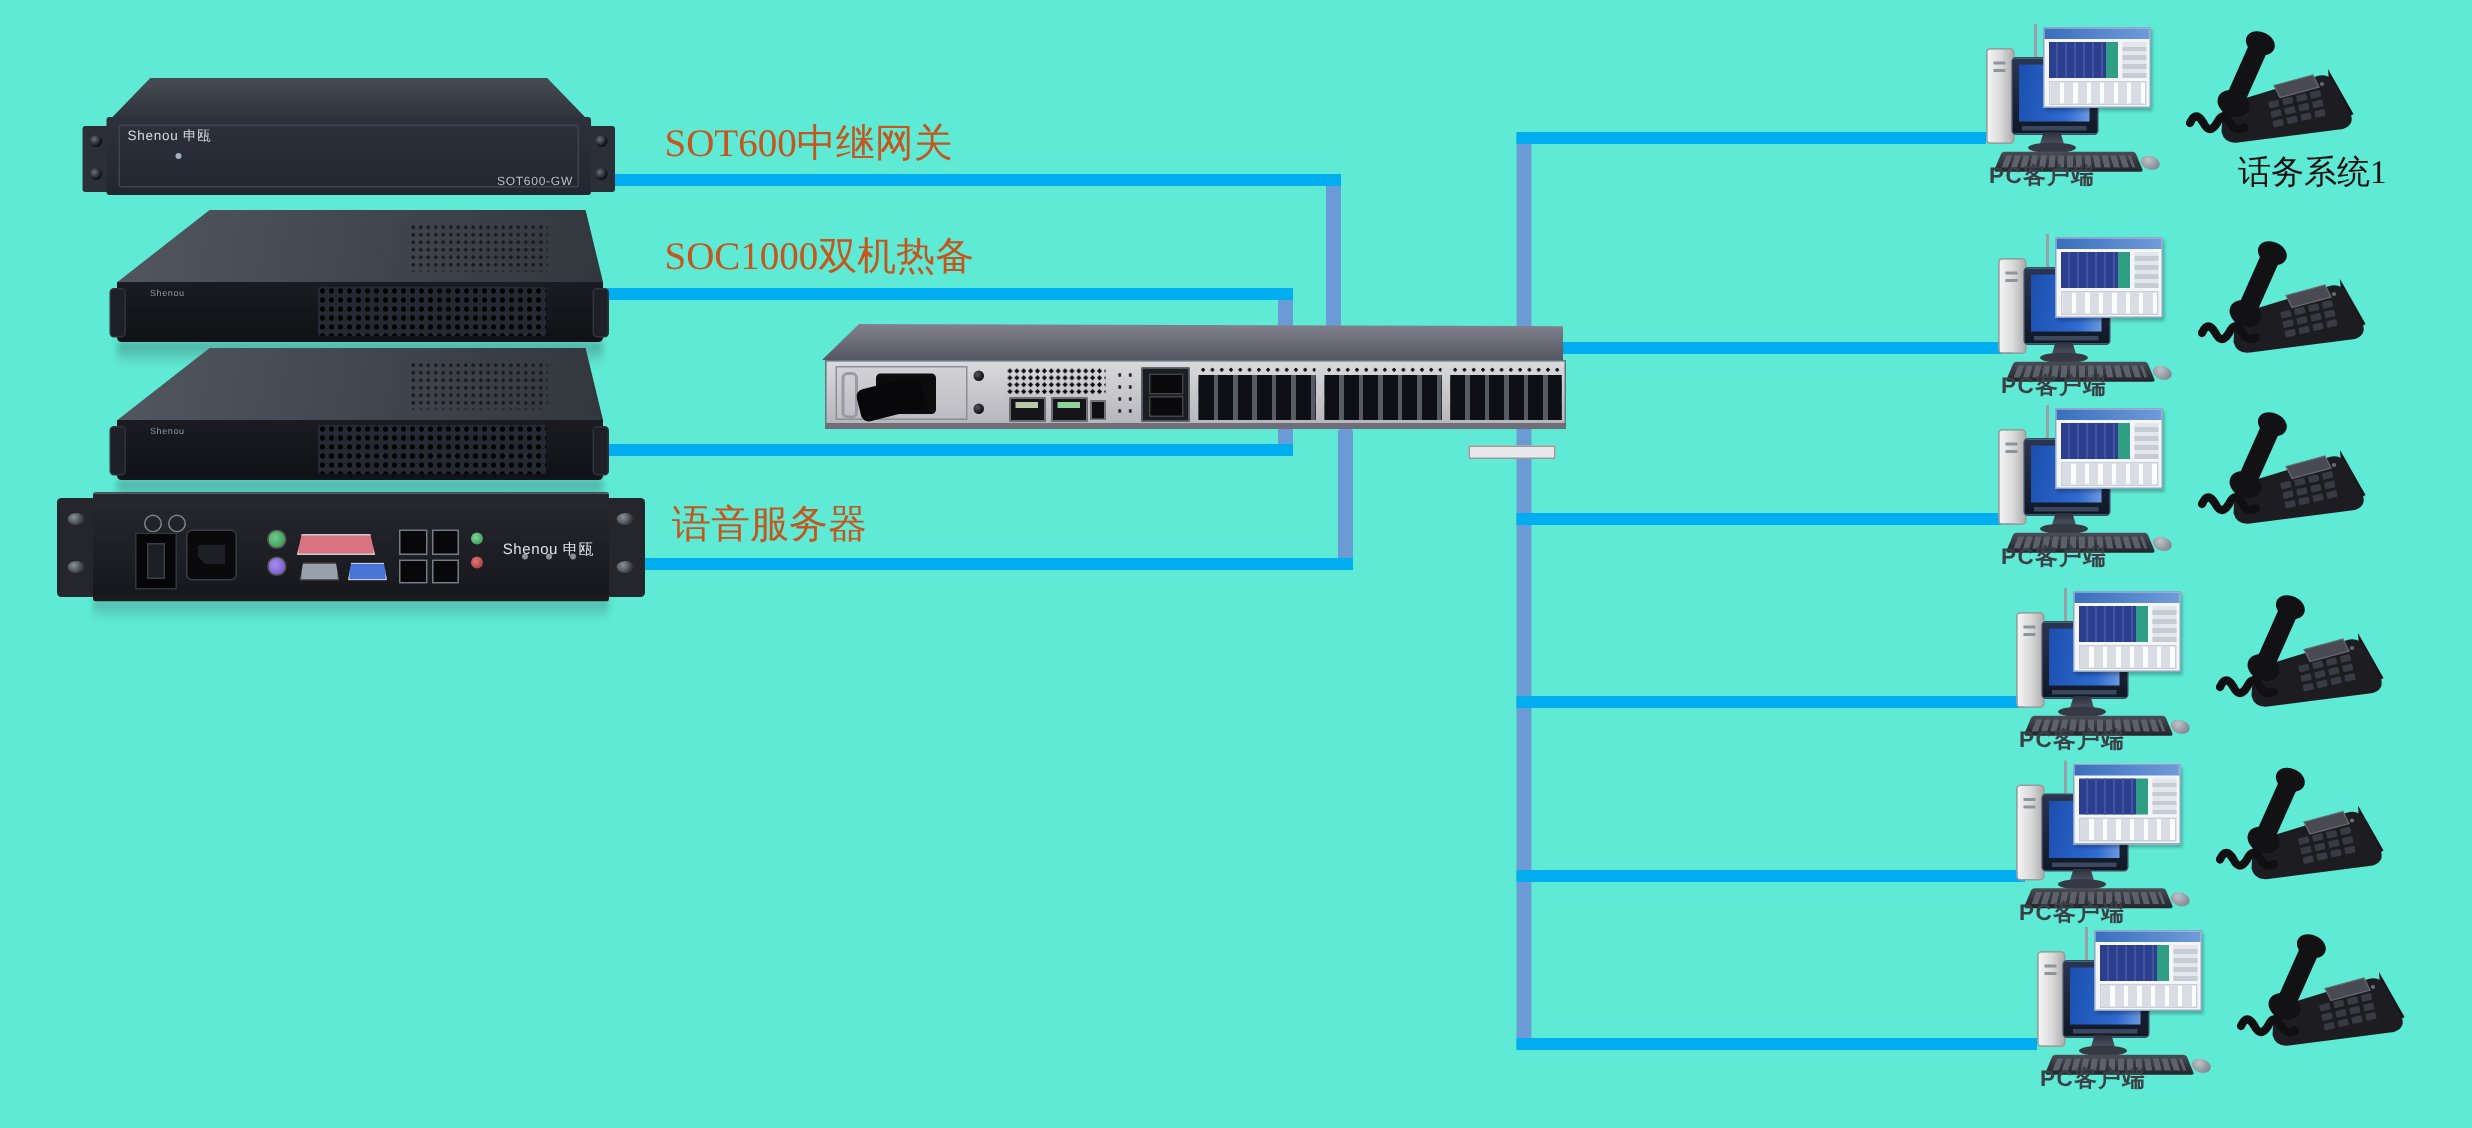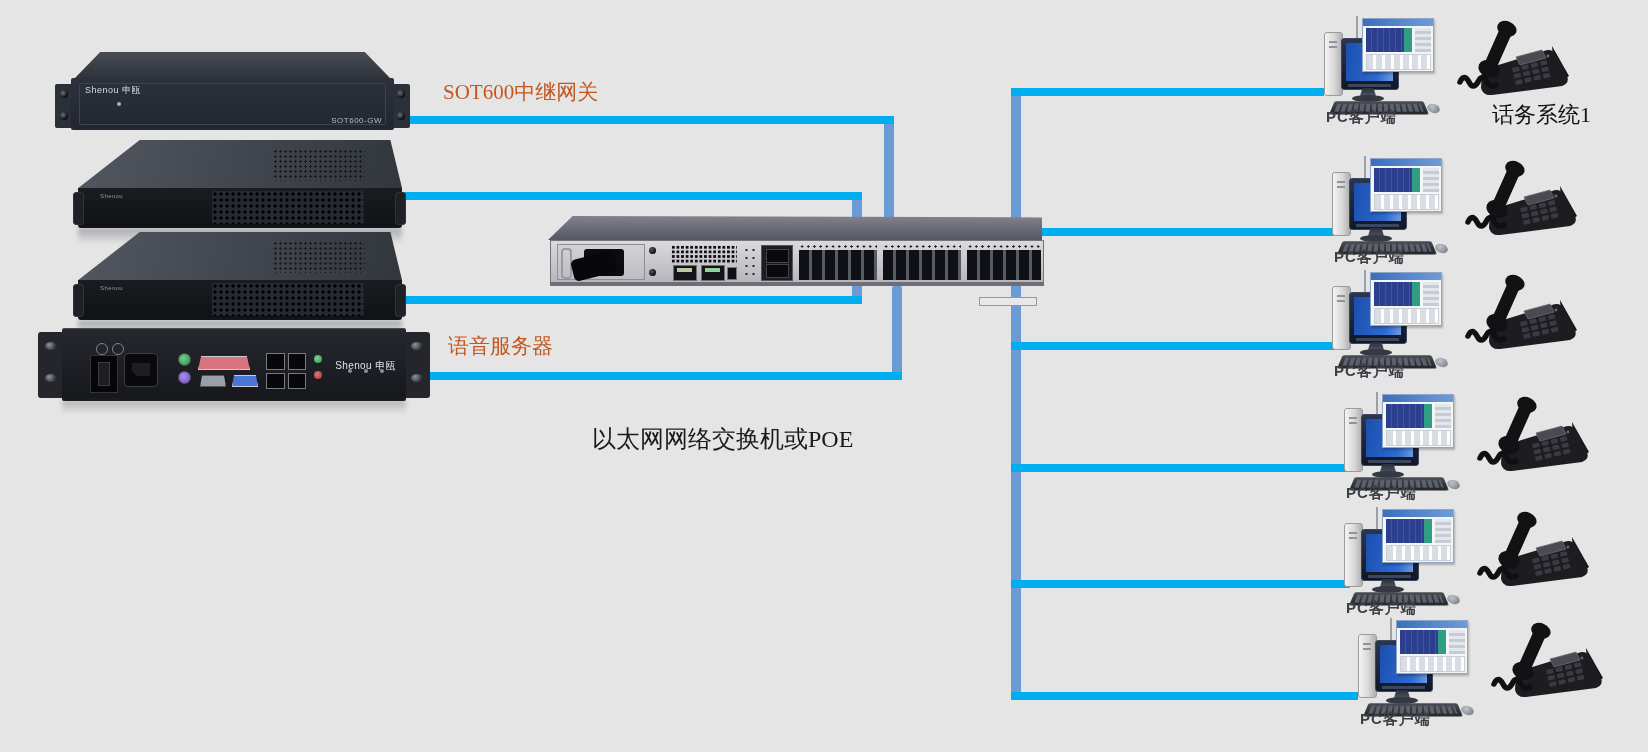--- a/index.html
+++ b/index.html
@@ -1,23 +1,23 @@
 <!DOCTYPE html>
 <html><head>
 <meta charset="utf-8">
 <style>
   html,body{margin:0;padding:0;background:#fff;}
-  #stage{position:relative;width:1648px;height:752px;background:#e5e5e5;overflow:hidden;
+  #stage{position:relative;width:1648px;height:752px;background:#5eead4;overflow:hidden;
          font-family:"Liberation Sans","DejaVu Sans",sans-serif;}
   
   .hline{position:absolute;height:8px;background:var(--cyan,#00AEEF);}
   .vline{position:absolute;width:10px;background:var(--periwinkle,#6B9BD5);border-radius:2px;}
   
   .lbl{position:absolute;font-family:"Liberation Serif","DejaVu Serif",serif;white-space:nowrap;}
-  .lbl-orange{color:var(--accent,#C4561E);font-size:21px;}
+  .lbl-orange{color:var(--accent,#C4561E);font-size:26px;}
   .lbl-black{color:#1a1a1a;font-size:24px;}
   .lbl-phone{color:#111;font-size:22px;margin-left:12px;}
   
   .sot{position:absolute;left:55px;top:52px;width:355px;height:84px;}
   .sot-top{position:absolute;left:20px;right:20px;top:0;height:26px;
            background:linear-gradient(#474c55,#2f333b);
            clip-path:polygon(8% 0,92% 0,100% 100%,0 100%);}
   .sot-body{position:absolute;left:16px;right:16px;top:26px;height:52px;
             background:linear-gradient(#2c313b,#222630);border-radius:2px;}
   .sot-ear{position:absolute;top:32px;width:18px;height:44px;background:#2b2f38;border-radius:2px;}
@@ -293,22 +293,22 @@
       <div class="sw-grp" style="left:416px;width:74px;">
         <div class="leds"></div>
           <div class="cage"></div>
       </div>
       <div class="sw-tag"></div>
     </div>
     <div class="sw-bottom"></div>
   </div>
 
   <div class="lbl lbl-orange" style="left:443px;top:78px;">SOT600中继网关</div>
+  <div class="lbl lbl-orange" style="left:443px;top:153px;">SOC1000双机热备</div>
   <div class="lbl lbl-orange" style="left:448px;top:332px;">语音服务器</div>
-  <div class="lbl lbl-black" style="left:592px;top:423px;">以太网网络交换机或POE</div>
   <div class="lbl lbl-phone" style="left:1480px;top:100px;">话务系统1</div>
 
   <div class="client-row" style="left: 1322px; top: 16px;">
     <div class="pc">
       <div class="pc-antenna"></div>
       <div class="pc-tower">
           <i></i>
         </div>
       <div class="pc-monitor">
         <div class="pc-screen"></div>

